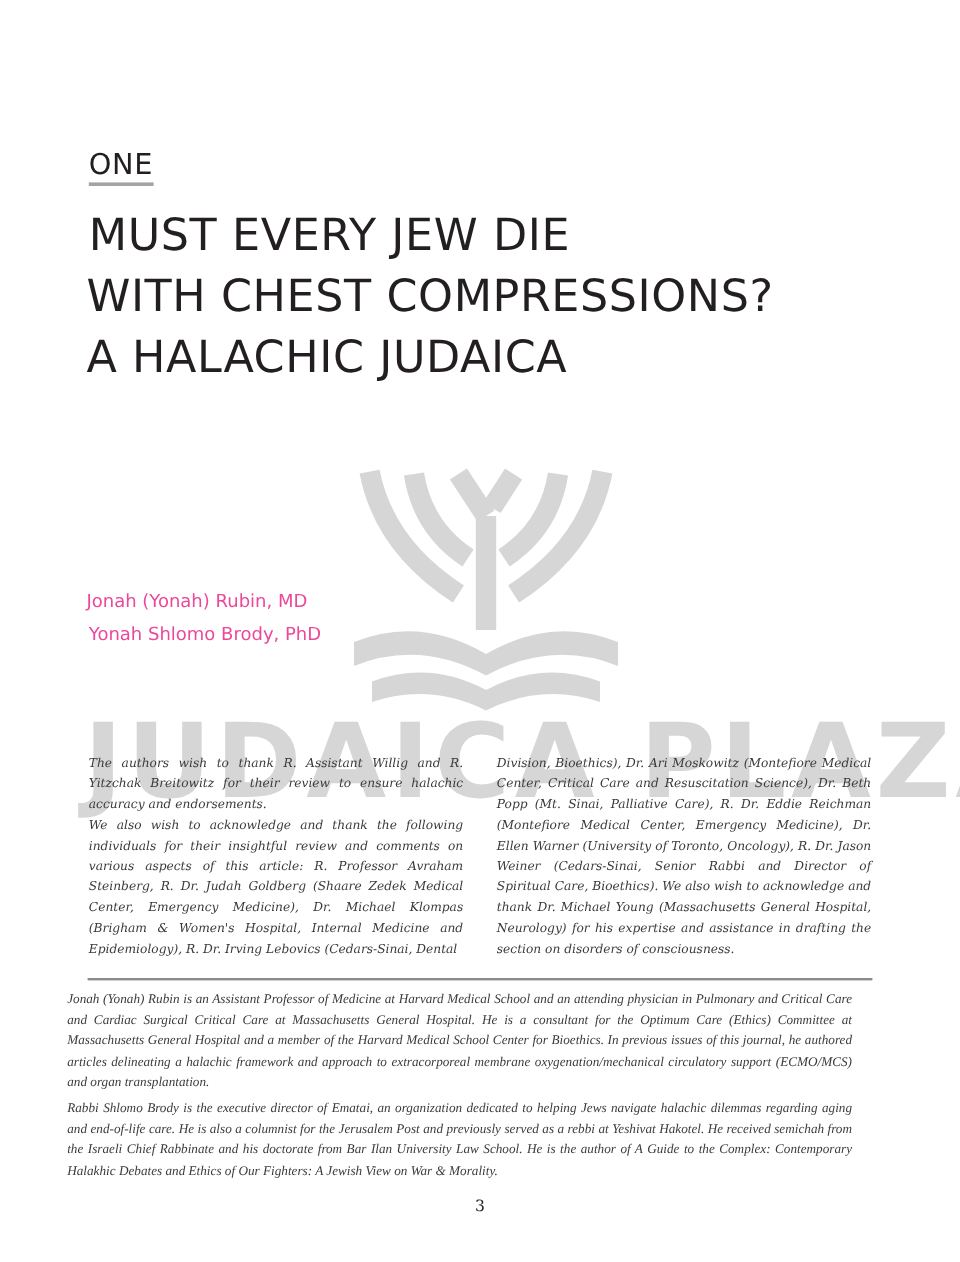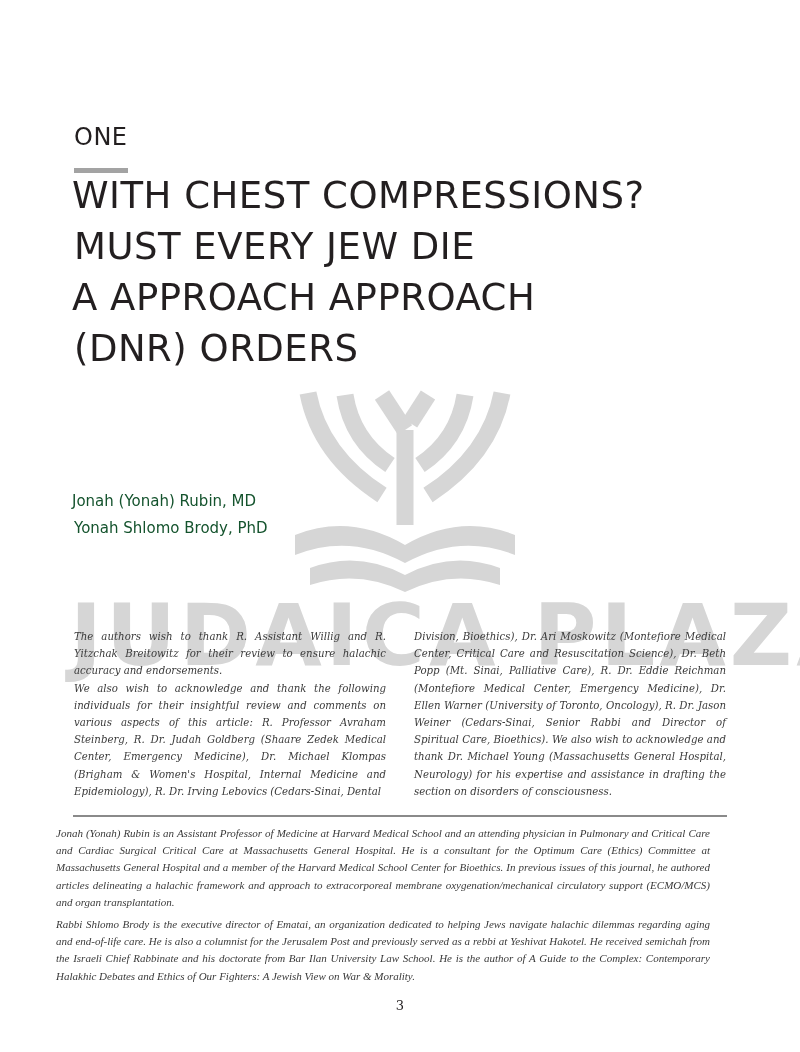--- a/index.html
+++ b/index.html
@@ -6,34 +6,34 @@
     body { width: 800px; height: 1052px; position: relative; overflow: hidden; font-family: "DejaVu Sans", sans-serif; color: #231f20; }
     .page { position: absolute; inset: 0; }
 
     
     .wm-logo { position: absolute; left: 290px; top: 385px; width: 230px; height: 210px; }
     .wm-text { position: absolute; left: 70px; top: 592px; width: 660px; text-align: center;
       font-family: "DejaVu Sans", sans-serif; font-weight: bold; font-size: 86px; letter-spacing: 4px;
       color: #d6d6d6; line-height: 1; white-space: nowrap; }
 
     .chapter-label { position: absolute; left: 74px; top: 122px; font-size: 24px; letter-spacing: 0.5px;
-      color: #231f20; border-bottom: 5px solid #a3a3a3; padding-bottom: 16px; line-height: 30px; }
+      color: #231f20; border-bottom: 3px solid #a3a3a3; padding-bottom: 0; line-height: 30px; }
 
     .title { position: absolute; left: 70px; top: 170px; width: 680px; margin: 0; }
     .title-line { display: block; font-family: "DejaVu Sans", sans-serif; font-weight: normal; font-size: 37px;
       line-height: 51px; letter-spacing: 0.5px; color: #231f20; white-space: nowrap; }
     .title-line.l1 { padding-left: 4px; }
     .title-line.l2 { padding-left: 2px; }
     .title-line.l3 { padding-left: 2px; }
     .title-line.l4 { padding-left: 0; }
     .title-line.l5 { padding-left: 4px; }
     .title-line.l6 { padding-left: 4px; }
 
     .authors { position: absolute; left: 72px; top: 488px; }
-    .author { display: block; font-size: 15px; line-height: 27px; color: #14532d; }
+    .author { display: block; font-size: 15px; line-height: 27px; color: #ec4899; }
     .author.a2 { padding-left: 2px; }
 
     .ack { position: absolute; top: 628px; width: 312px; font-family: "DejaVu Serif", serif; font-style: italic;
       font-size: 10.2px; line-height: 17.2px; color: #3a3a3a; text-align: justify; }
     .ack p { margin: 0; }
     .ack.left { left: 74px; }
     .ack.right { left: 414px; }
 
     .rule { position: absolute; left: 73px; top: 815px; width: 654px; height: 2px; background: #8a8a8a; }
 
@@ -70,24 +70,23 @@
       <path d="M20 183 Q68 165 115 190 L115 207 Q68 184 20 200 Z"></path>
       <path d="M210 183 Q162 165 115 190 L115 207 Q162 184 210 200 Z"></path>
     </g>
   </svg>
 
   <div class="wm-text">JUDAICA PLAZA</div>
 
   <div class="chapter-label">ONE</div>
 
   <h1 class="title">
+    <span class="title-line l1">MUST EVERY JEW DIE</span>
     <span class="title-line l2">WITH CHEST COMPRESSIONS?</span>
-    <span class="title-line l1">MUST EVERY JEW DIE</span>
-    <span class="title-line l3">A APPROACH APPROACH</span>
-    <span class="title-line l6">(DNR) ORDERS</span>
+    <span class="title-line l3">A HALACHIC JUDAICA</span>
   </h1>
 
   <div class="authors">
     <span class="author a1">Jonah (Yonah) Rubin, MD</span>
     <span class="author a2">Yonah Shlomo Brody, PhD</span>
   </div>
 
   <div class="ack left">
     <p>The authors wish to thank R. Assistant Willig and R. Yitzchak Breitowitz for their review to ensure halachic accuracy and endorsements.</p>
     <p>We also wish to acknowledge and thank the following individuals for their insightful review and comments on various aspects of this article: R. Professor Avraham Steinberg, R. Dr. Judah Goldberg (Shaare Zedek Medical Center, Emergency Medicine), Dr. Michael Klompas (Brigham &amp; Women's Hospital, Internal Medicine and Epidemiology), R. Dr. Irving Lebovics (Cedars-Sinai, Dental</p>

